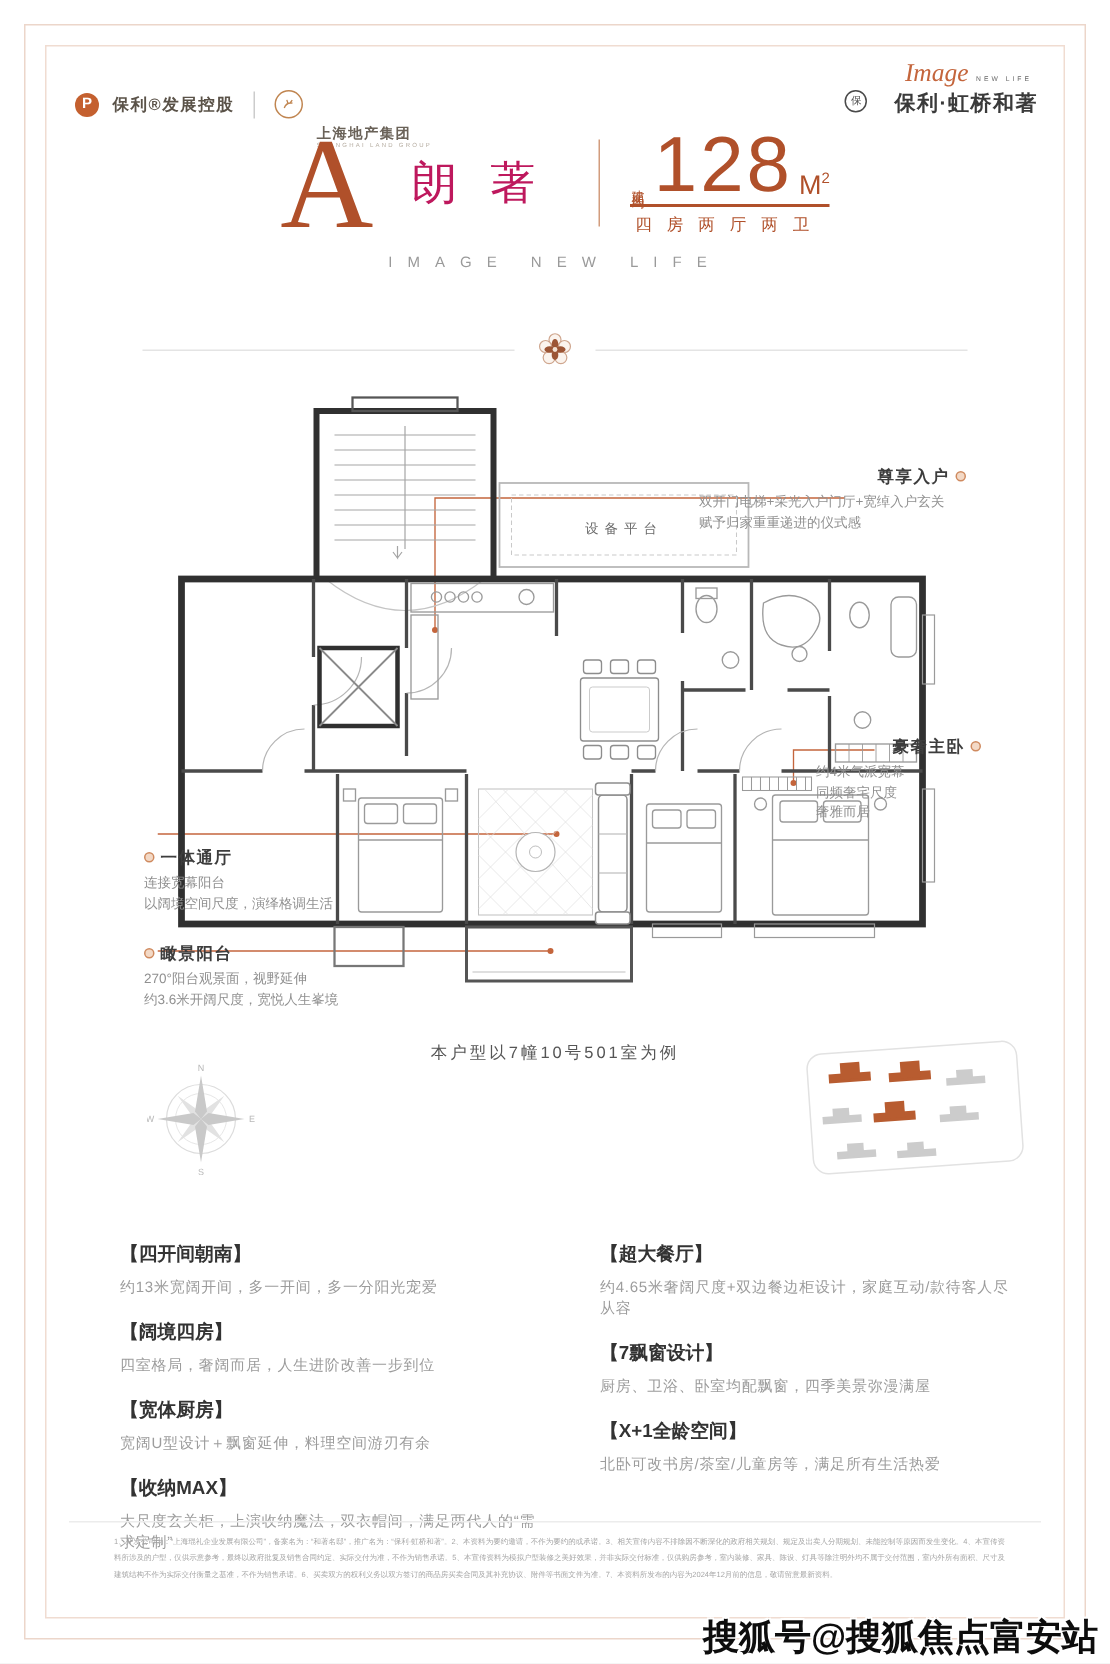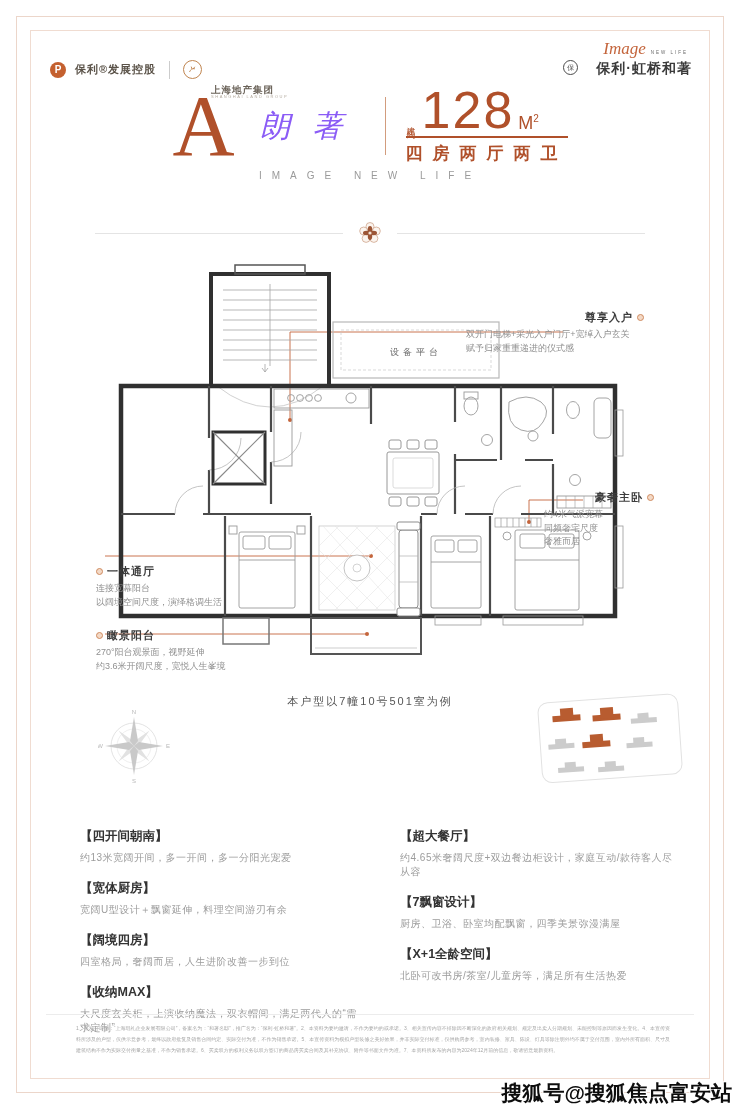--- a/index.html
+++ b/index.html
@@ -25,30 +25,30 @@
   .logo-script{font-family:"Liberation Serif","DejaVu Serif",serif;font-style:italic;font-size:17px;color:#c4653c;}
   .logo-sub{font-size:4.5px;letter-spacing:2px;color:#6a6a6a;padding-bottom:2px;}
   .logo-name-row{display:flex;align-items:center;gap:18px;margin-top:3px;}
   .seal-icon{width:13px;height:13px;border-radius:50%;border:1px solid #4a4a4a;font-size:7px;color:#4a4a4a;
              display:flex;align-items:center;justify-content:center;}
   .logo-name{font-size:14px;font-weight:bold;color:#3a3a3a;letter-spacing:1px;}
 
   
   .title-section{position:absolute;top:88px;left:0;right:0;display:flex;justify-content:center;align-items:center;gap:20px;}
   .unit-letter{font-family:"Liberation Serif","DejaVu Serif",serif;font-size:86px;line-height:.8;color:#b0502a;}
-  .unit-name{font-size:30px;letter-spacing:22px;color:#8b5cf6;font-weight:500;margin-left:6px;font-style:italic;}
+  .unit-name{font-size:30px;letter-spacing:22px;color:#be185d;font-weight:500;margin-left:6px;}
   .title-vline{width:1px;height:58px;background:#d29c7d;}
   .area-block{display:flex;flex-direction:column;}
   .area-row{display:flex;align-items:flex-end;gap:4px;}
   .area-prefix{writing-mode:vertical-rl;font-size:8.5px;color:#b0502a;letter-spacing:2px;padding-bottom:6px;}
   .area-value{font-size:52px;line-height:.85;color:#b0502a;letter-spacing:2px;}
   .area-unit{font-size:18px;color:#b0502a;line-height:1;}
   .area-unit sup{font-size:10px;}
   .area-rule{height:1.5px;background:#b0502a;margin:4px 0 4px 0;}
-  .layout-text{font-size:17px;font-weight:bold;color:#b0502a;letter-spacing:10px;text-align:center;white-space:nowrap;}
+  .layout-text{font-size:11px;font-weight:normal;color:#b0502a;letter-spacing:10px;text-align:center;white-space:nowrap;}
   .tagline{position:absolute;top:170px;left:0;right:0;text-align:center;font-size:10px;letter-spacing:10px;color:#9a9a9a;}
 
   
   .emblem-row{position:absolute;top:222px;left:95px;right:95px;display:flex;align-items:center;gap:16px;}
   .emblem-line{flex:1;height:1px;background:#e4e4e4;}
 
   
   .plan-section{position:absolute;top:262px;left:0;width:740px;height:445px;}
   .plan-svg{position:absolute;left:105px;top:2px;}
   .ann{position:absolute;}
@@ -69,21 +69,21 @@
   .fcol{flex:1;}
   .fitem{margin-bottom:15px;}
   .ftitle{font-size:12.5px;font-weight:bold;color:#333;}
   .fbody{font-size:10px;color:#9c9c9c;margin-top:6px;letter-spacing:.5px;}
 
   
   .disc-line{position:absolute;top:1014px;left:46px;right:46px;height:1px;background:#ececec;}
   .disclaimer{position:absolute;top:1023px;left:76px;right:70px;font-size:5px;line-height:2.2;color:#a6a6a6;text-align:justify;}
 
   
-  .watermark{position:absolute;right:8px;bottom:2px;font-size:21px;font-weight:900;color:#0d0d0d;letter-spacing:0;
+  .watermark{position:absolute;right:8px;bottom:2px;font-size:24px;font-weight:900;color:#0d0d0d;letter-spacing:0;
              text-shadow:-1px -1px 0 #fff,1px -1px 0 #fff,-1px 1px 0 #fff,1px 1px 0 #fff,0 0 3px #fff;}
 </style>
 </head>
 <body>
 
 <div class="page">
   <div class="frame-outer"></div>
   <div class="frame-inner"></div>
 
   <div class="header">
@@ -393,28 +393,28 @@
     </g>
   </svg>
 
   <div class="features">
     <div class="fcol">
       <div class="fitem">
         <div class="ftitle">【四开间朝南】</div>
         <div class="fbody">约13米宽阔开间，多一开间，多一分阳光宠爱</div>
       </div>
       <div class="fitem">
+        <div class="ftitle">【阔境四房】</div>
+        <div class="fbody">四室格局，奢阔而居，人生进阶改善一步到位</div>
+      </div>
+      <div class="fitem">
         <div class="ftitle">【宽体厨房】</div>
         <div class="fbody">宽阔U型设计＋飘窗延伸，料理空间游刃有余</div>
       </div>
       <div class="fitem">
-        <div class="ftitle">【阔境四房】</div>
-        <div class="fbody">四室格局，奢阔而居，人生进阶改善一步到位</div>
-      </div>
-      <div class="fitem">
         <div class="ftitle">【收纳MAX】</div>
         <div class="fbody">大尺度玄关柜，上演收纳魔法，双衣帽间，满足两代人的“需求定制”</div>
       </div>
     </div>
     <div class="fcol">
       <div class="fitem">
         <div class="ftitle">【超大餐厅】</div>
         <div class="fbody">约4.65米奢阔尺度+双边餐边柜设计，家庭互动/款待客人尽从容</div>
       </div>
       <div class="fitem">

